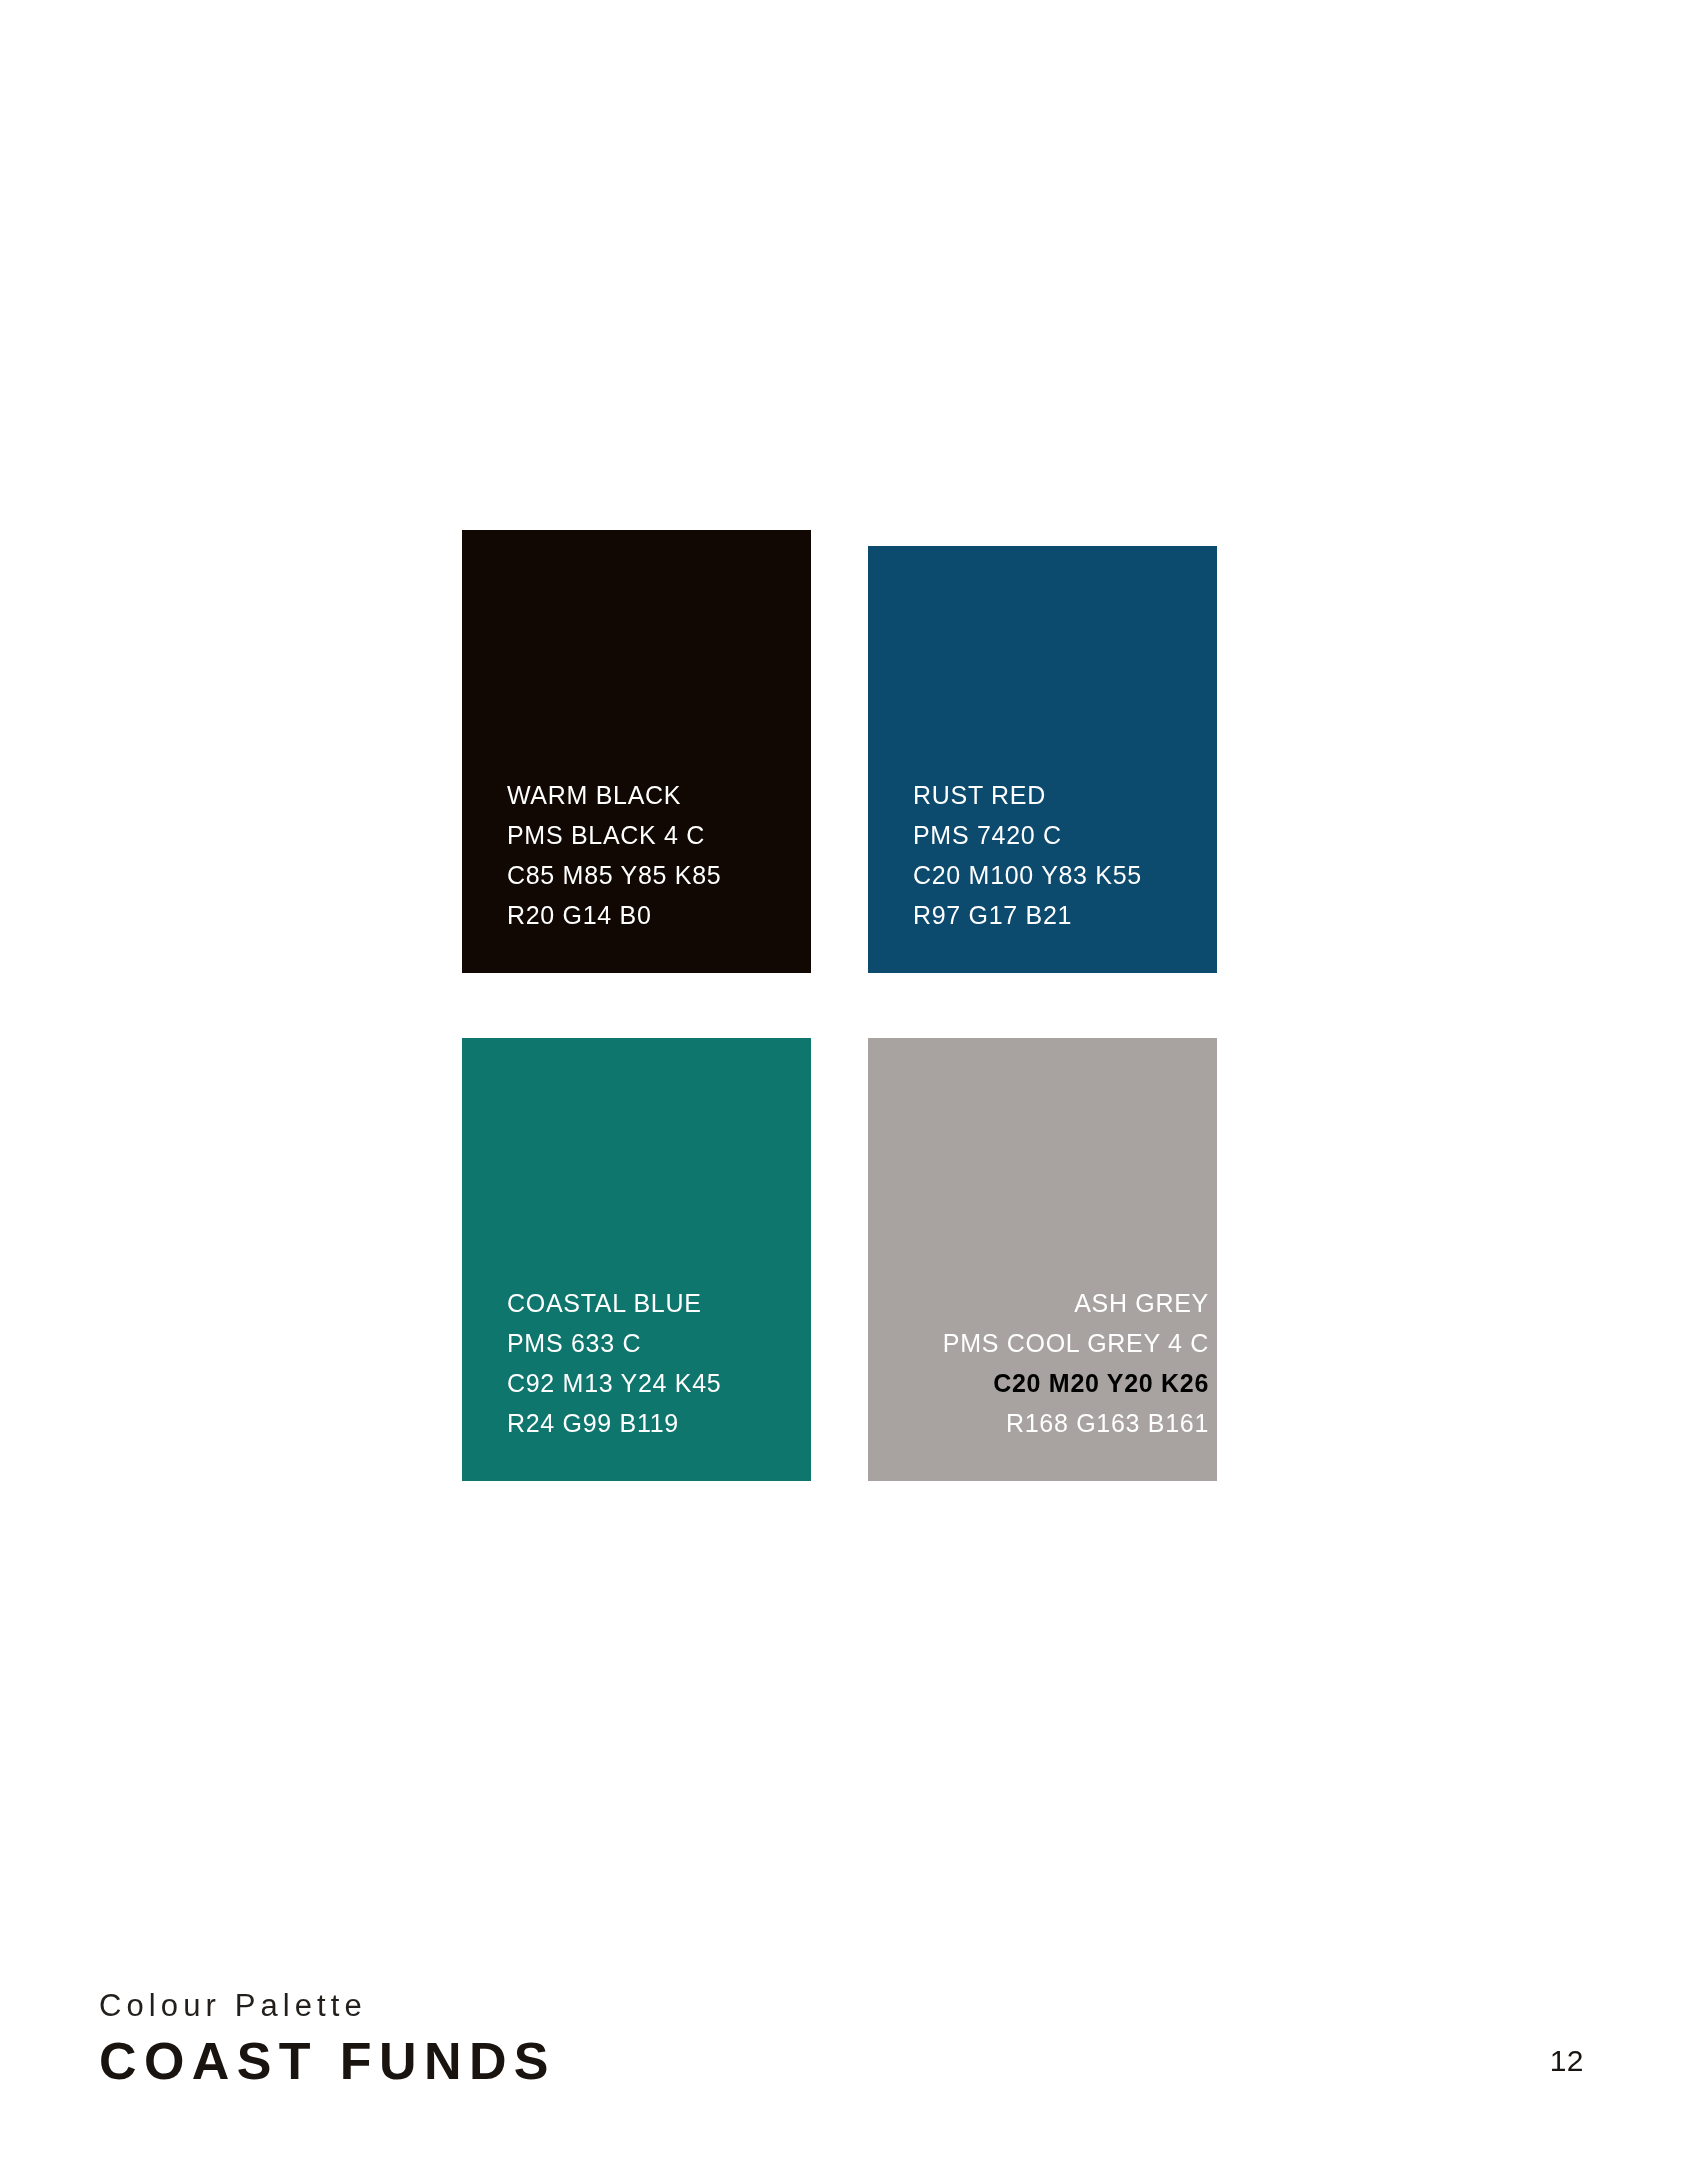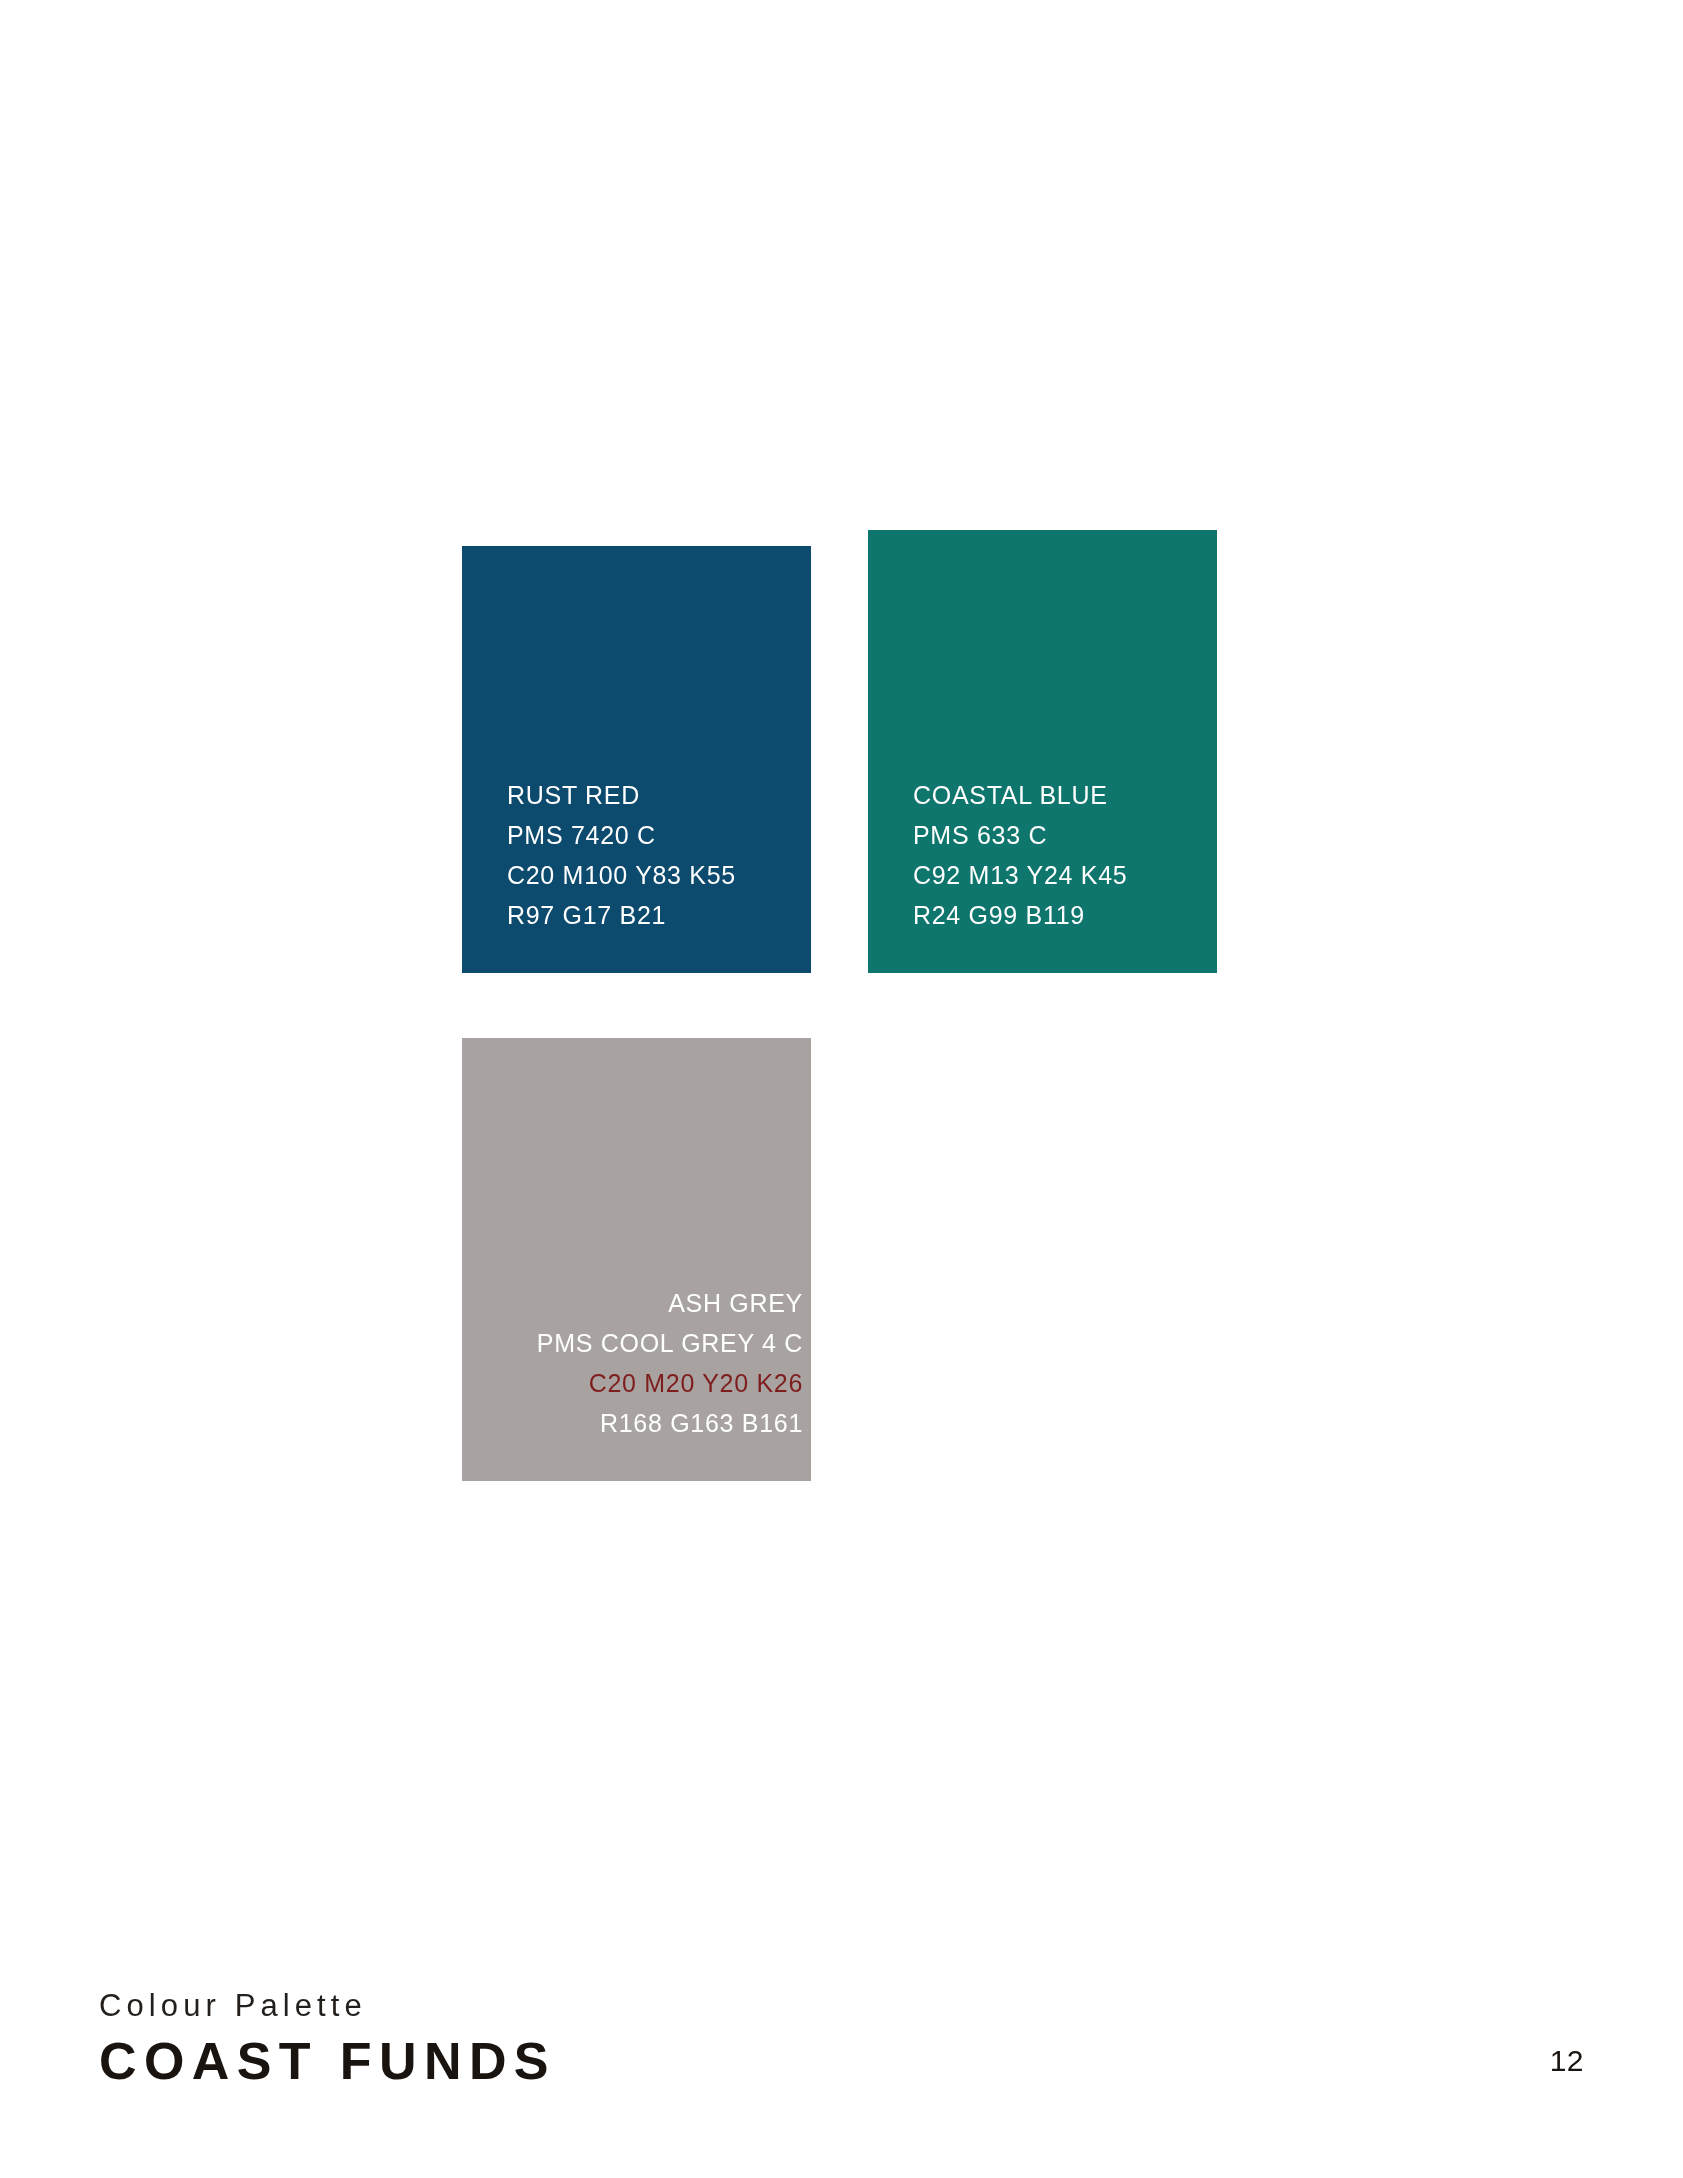--- a/index.html
+++ b/index.html
@@ -108,20 +108,28 @@
     line-height: 36px;
   }
 </style>
 </head>
 <body style="background-color: rgb(255, 255, 255);">
 
 <div class="page">
 
   <div class="swatch-grid">
 
+    <div class="swatch" style="background-color: rgb(17, 8, 3);">
+      <div class="swatch-info">
+        <div class="swatch-line" style="color: rgb(255, 255, 255);">WARM BLACK</div>
+        <div class="swatch-line" style="color: rgb(255, 255, 255);">PMS BLACK 4 C</div>
+        <div class="swatch-line" style="color: rgb(255, 255, 255);">C85 M85 Y85 K85</div>
+        <div class="swatch-line" style="color: rgb(255, 255, 255);">R20 G14 B0</div>
+      </div>
+    </div>
 
     <div class="swatch" style="background-color: #0c4a6e; margin-top: 16px;">
       <div class="swatch-info">
         <div class="swatch-line" style="color: rgb(255, 255, 255);">RUST RED</div>
         <div class="swatch-line" style="color: rgb(255, 255, 255);">PMS 7420 C</div>
         <div class="swatch-line" style="color: rgb(255, 255, 255);">C20 M100 Y83 K55</div>
         <div class="swatch-line" style="color: rgb(255, 255, 255);">R97 G17 B21</div>
       </div>
     </div>
 
@@ -131,21 +139,21 @@
         <div class="swatch-line" style="color: rgb(255, 255, 255);">PMS 633 C</div>
         <div class="swatch-line" style="color: rgb(255, 255, 255);">C92 M13 Y24 K45</div>
         <div class="swatch-line" style="color: rgb(255, 255, 255);">R24 G99 B119</div>
       </div>
     </div>
 
     <div class="swatch" style="background-color: rgb(168, 163, 161); text-align: right;">
       <div class="swatch-info">
         <div class="swatch-line" style="color: rgb(255, 255, 255);">ASH GREY</div>
         <div class="swatch-line" style="color: rgb(255, 255, 255);">PMS COOL GREY 4 C</div>
-        <div class="swatch-line" style="color: #7f1d1d;">C20 M20 Y20 K26</div>
+        <div class="swatch-line" style="color: #000000; font-weight: bold;">C20 M20 Y20 K26</div>
         <div class="swatch-line" style="color: rgb(255, 255, 255);">R168 G163 B161</div>
       </div>
     </div>
 
   </div>
 
   <div class="footer">
     <div class="footer-left">
       <div class="footer-kicker">Colour Palette</div>
       <div class="footer-brand">COAST FUNDS</div>

